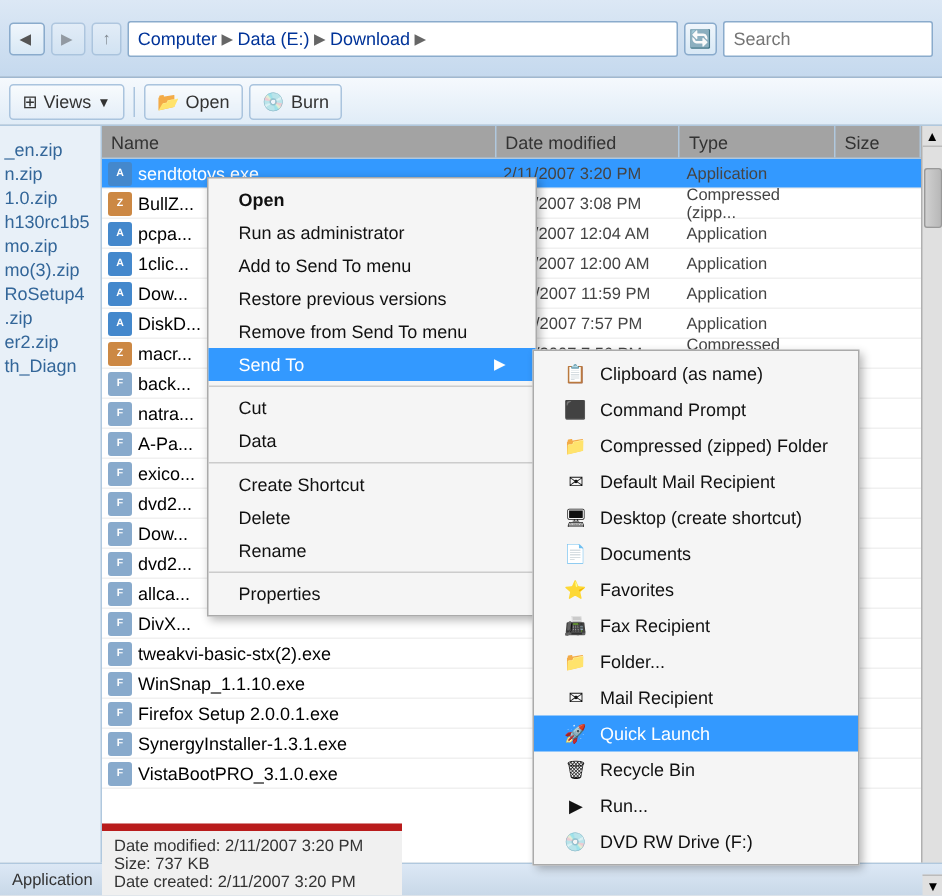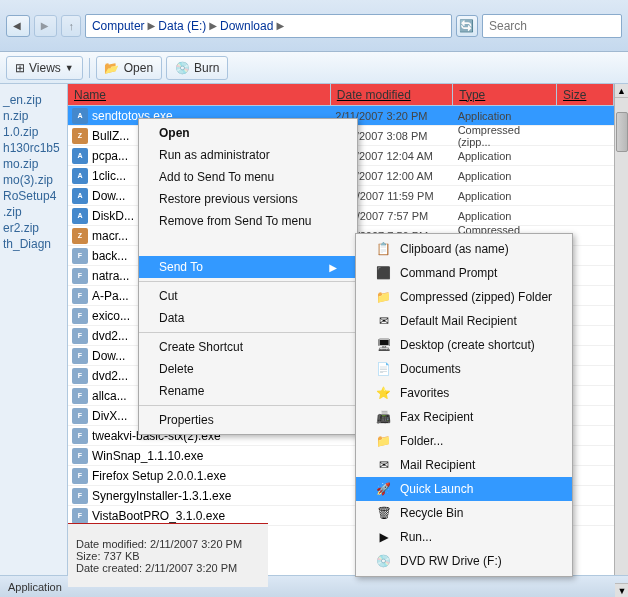--- a/index.html
+++ b/index.html
@@ -125,25 +125,24 @@
 
     
     .file-list {
       flex: 1;
       background: white;
       overflow: hidden;
       position: relative;
     }
     .list-header {
       display: flex;
-      background: #ef4444;
+      background: #a3a3a3;
       border-bottom: 1px solid #b0c8de;
       height: 22px;
       align-items: flex-end;
-      text-decoration: underline;
     }
     .col-header {
       font-size: 12px;
       font-weight: normal;
       color: #333;
       padding: 0 6px;
       height: 100%;
       display: flex;
       align-items: center;
       border-right: 1px solid #b0c8de;
@@ -229,29 +228,29 @@
       height: 16px;
       display: flex;
       align-items: center;
       justify-content: center;
       flex-shrink: 0;
     }
 
     
     .status-tooltip {
       position: absolute;
-      bottom: 10px;
+      bottom: 0;
       left: 68px;
       background: #f0f0f0;
-      border-top: 1px solid #b91c1c;
+      border-top: 5px solid #b91c1c;
       padding: 2px 8px;
       font-size: 11px;
       color: #333;
       width: 200px;
-      height: 64px;
+      height: 48px;
       display: flex;
       flex-direction: column;
       justify-content: center;
     }
 
     
     .scrollbar {
       width: 14px;
       background: #e0e0e0;
       border-left: 1px solid #b0b0b0;
@@ -563,21 +562,21 @@
     </div>
     <div class="menu-item">
       <span>Add to Send To menu</span>
     </div>
     <div class="menu-item">
       <span>Restore previous versions</span>
     </div>
     <div class="menu-item">
       <span>Remove from Send To menu</span>
     </div>
-    <div class="menu-item has-submenu" style="background: rgb(51, 153, 255); color: white; margin-top: 24px;">
+    <div class="menu-item has-submenu" style="background: rgb(51, 153, 255); color: white;">
       <span>Send To</span>
       <span class="submenu-arrow">▶</span>
     </div>
     <div class="menu-separator"></div>
     <div class="menu-item">
       <span>Cut</span>
     </div>
     <div class="menu-item">
       <span>Data</span>
     </div>

